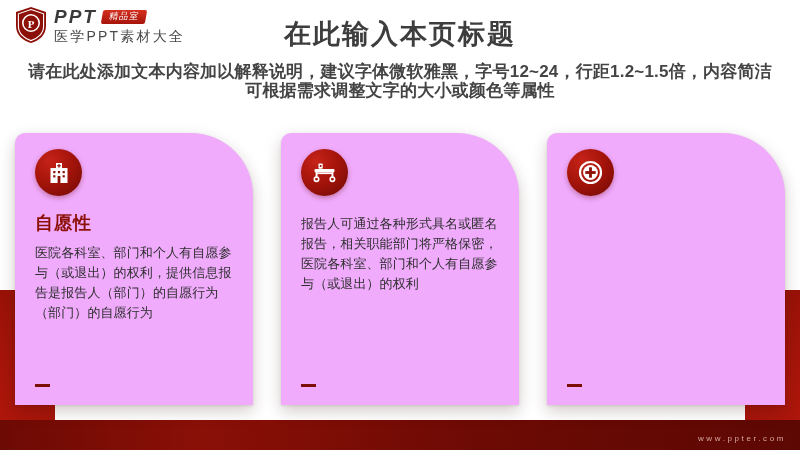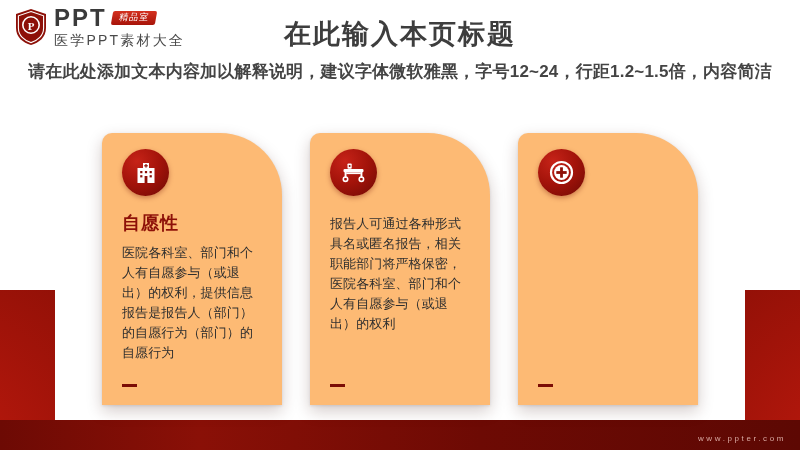--- a/index.html
+++ b/index.html
@@ -85,22 +85,23 @@
     display: flex;
     flex-direction: column;
     justify-content: center;
   }
   .logo-row-top {
     display: flex;
     align-items: center;
     gap: 5px;
   }
   .logo-ppt {
-    font-size: 24px;
+    font-size: 19px;
     font-weight: bold;
+    font-style: italic;
     letter-spacing: 2px;
     color: #3a3a3a;
     line-height: 1;
   }
   .logo-badge {
     background: linear-gradient(180deg,#d4301f,#a7140a);
     color: #fff;
     font-size: 9px;
     padding: 2px 7px 3px 7px;
     border-radius: 2px;
@@ -151,23 +152,23 @@
     top: 133px;
     left: 0;
     width: 100%;
     height: 280px;
     display: flex;
     justify-content: center;
     gap: 28px;
     z-index: 4;
   }
   .card {
-    width: 180px;
+    width: 238px;
     height: 272px;
-    background: #fdba74;
+    background: #f0abfc;
     border-top-left-radius: 10px;
     border-top-right-radius: 62px;
     border-bottom-left-radius: 0;
     border-bottom-right-radius: 0;
     box-shadow: 0 6px 16px rgba(60,20,15,0.22), 0 1px 3px rgba(0,0,0,0.10);
     padding: 16px 18px 0 20px;
     box-sizing: border-box;
     position: relative;
   }
   .card-icon {
@@ -242,20 +243,21 @@
       <span class="logo-badge">精品室</span>
     </div>
     <div class="logo-sub">医学PPT素材大全</div>
   </div>
 </div>
 
 <div class="page-title">在此输入本页标题</div>
 
 <div class="subtitle">
   <div class="subtitle-line">请在此处添加文本内容加以解释说明，建议字体微软雅黑，字号12~24，行距1.2~1.5倍，内容简洁</div>
+  <div class="subtitle-line">可根据需求调整文字的大小或颜色等属性</div>
 </div>
 
 <div class="cards">
 
   <div class="card">
     <div class="card-icon">
       <svg width="26" height="26" viewBox="0 0 26 26">
         <rect x="4.5" y="8" width="17" height="15" fill="#ffffff"></rect>
         <rect x="10" y="3" width="6" height="5.5" fill="#ffffff"></rect>
         <rect x="12.4" y="4" width="1.2" height="3.6" fill="#8d1008"></rect>

